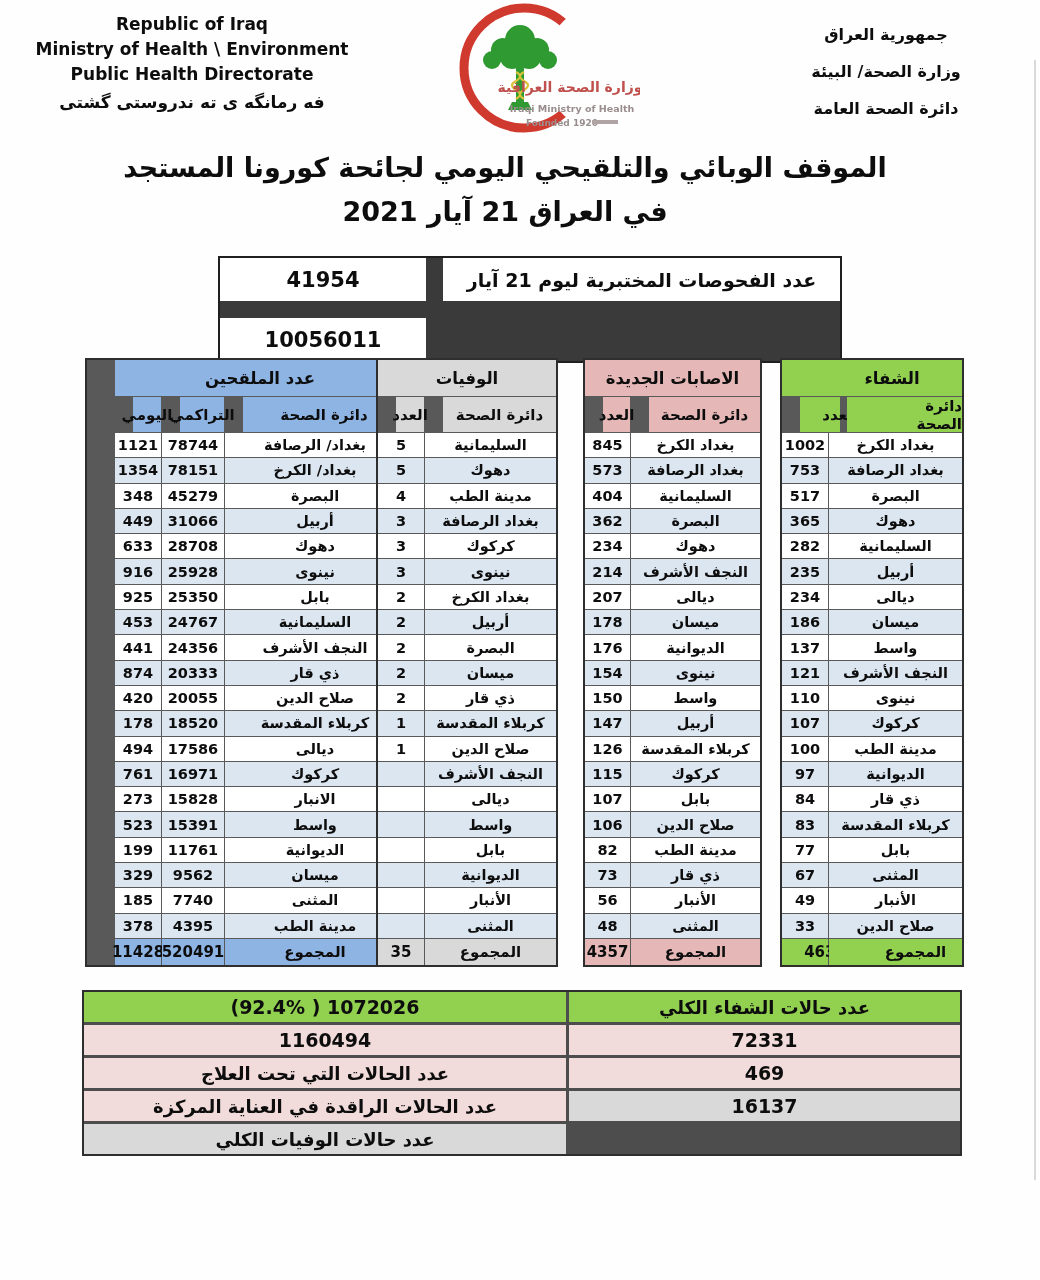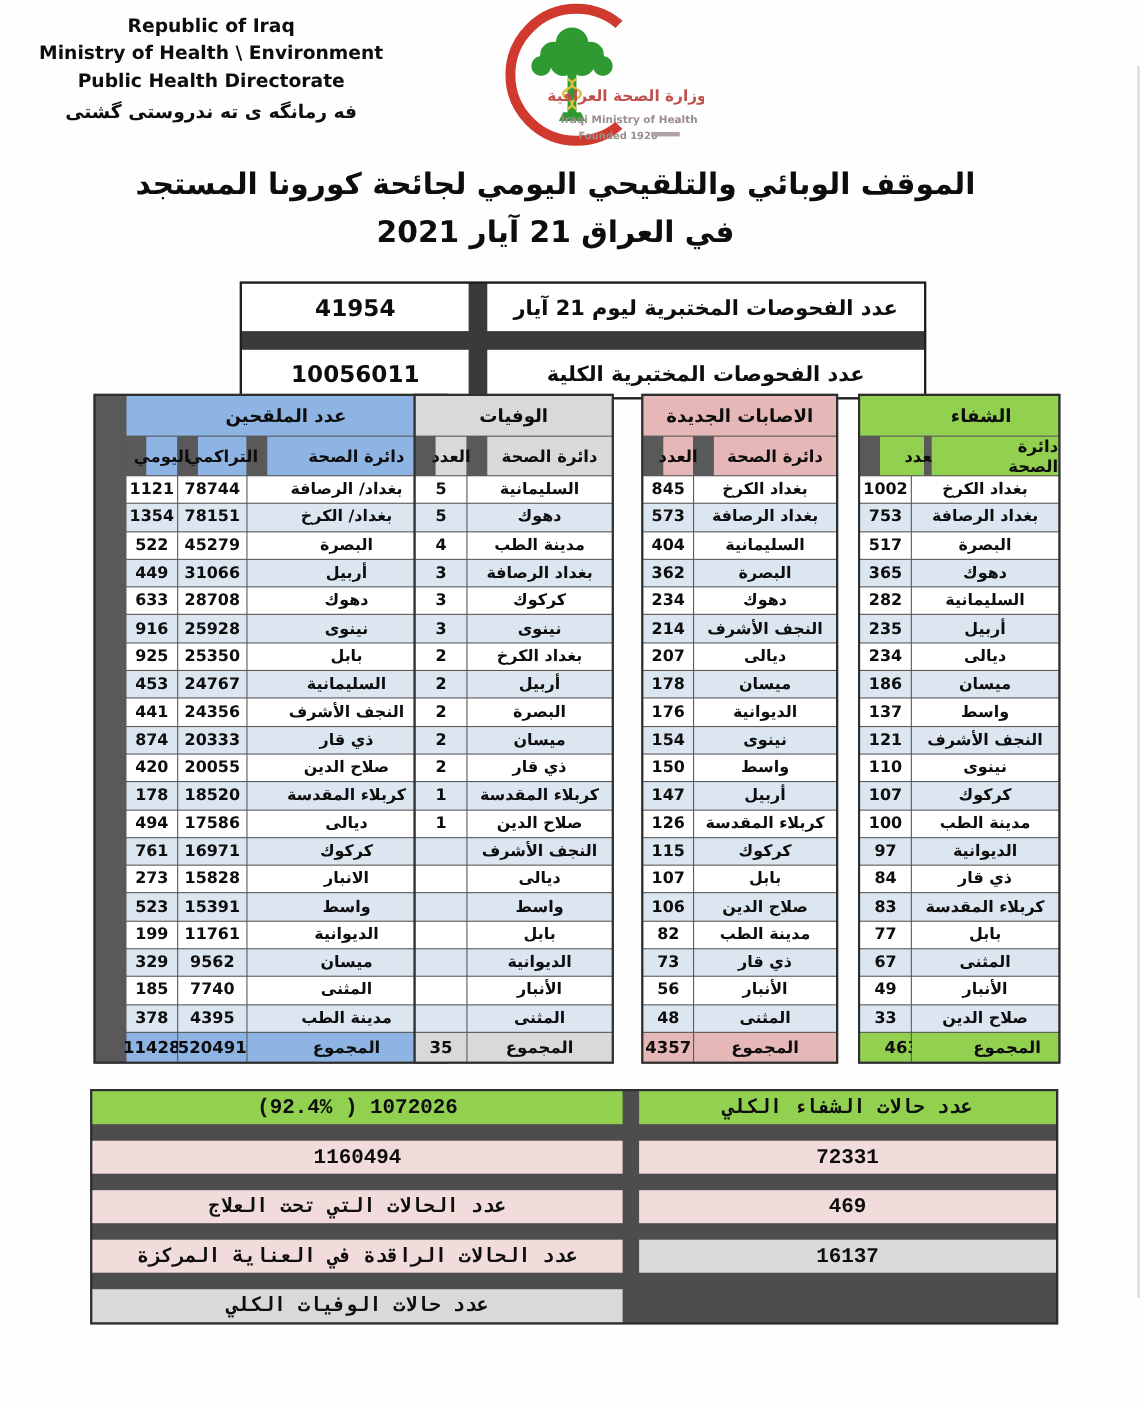--- a/index.html
+++ b/index.html
@@ -46,21 +46,21 @@
   #tbl3{left:780px;width:180px;} #tbl3 .grid{grid-template-columns:46px 1fr;}
 
   #tbl0 .ttl,#tbl0 .hc,#tbl0 .tc{background:#8EB4E3;}
   #tbl1 .ttl,#tbl1 .hc,#tbl1 .tc{background:#D9D9D9;}
   #tbl2 .ttl,#tbl2 .hc,#tbl2 .tc{background:#E5B8B7;}
   #tbl3 .ttl,#tbl3 .hc,#tbl3 .tc{background:#92D050;padding-left:40px;}
 
   
   .summary{position:absolute;left:82px;top:990px;width:876px;border:2px solid #2e2e2e;
            background:#4d4d4d;display:grid;grid-template-columns:482px 1fr;
-           grid-auto-rows:30px;gap:15px;font-family:Liberation Mono, monospace;}
+           grid-auto-rows:30px;gap:3px;}
   .summary .cell{display:flex;align-items:center;justify-content:center;}
   .summary .lab{direction:rtl;font-size:18px;}
   .summary .val{font-size:19px;direction:ltr;}
   .summary .s-green{background:#92D050;}
   .summary .s-pink{background:#F2DCDB;}
   .summary .s-gray{background:#D9D9D9;}
 
   .scan-edge{position:absolute;left:1034px;top:60px;width:2px;height:1120px;
              background:#d9d9d9;}
 </style>
@@ -97,46 +97,50 @@
         <path d="M92 72 q8 4 0 9 q-8 4 0 9 q8 4 0 9"></path>
         <path d="M100 72 q-8 4 0 9 q8 4 0 9 q-8 4 0 9"></path>
       </g>
       <text x="146" y="92" text-anchor="middle" font-size="14" font-weight="bold" fill="#C0504D" font-family="DejaVu Sans, sans-serif" direction="rtl">وزارة الصحة العراقية</text>
       <text x="148" y="112" text-anchor="middle" font-size="9.5" font-weight="bold" fill="#9a8d8d" font-family="DejaVu Sans, sans-serif">Iraqi Ministry of Health</text>
       <text x="138" y="126" text-anchor="middle" font-size="9" font-weight="bold" fill="#9a8d8d" font-family="DejaVu Sans, sans-serif">Founded  1920</text>
       <rect x="168" y="120" width="26" height="4" fill="#aFa3a3"></rect>
     </svg>
   </div>
 
+  <div class="hdr-right">
+    <div>جمهورية العراق</div>
+    <div>وزارة الصحة/ البيئة</div>
+    <div>دائرة الصحة العامة</div>
+  </div>
 
   <div class="title">
     <div>الموقف الوبائي والتلقيحي اليومي لجائحة كورونا المستجد</div>
     <div>في العراق 21  آيار 2021</div>
   </div>
 
   <div class="tests">
     <div class="cell val">41954</div>
     <div class="cell lab">عدد الفحوصات المختبرية  ليوم 21 آيار</div>
     <div class="cell val">10056011</div>
-    <div class="cell lab">عدد الفحوصات المختبرية الكلية</div>
   </div>
 
   <div class="gtable" id="tbl0">
     <div class="ttl">عدد الملقحين</div>
     <div class="grid">
         <div class="c hc rtl">اليومي</div>
         <div class="c hc rtl">التراكمي</div>
         <div class="c hc rtl">دائرة الصحة</div>
         <div class="c">1121</div>
         <div class="c">78744</div>
         <div class="c rtl">بغداد/ الرصافة</div>
         <div class="c alt">1354</div>
         <div class="c alt">78151</div>
         <div class="c alt rtl">بغداد/ الكرخ</div>
-        <div class="c">522</div>
+        <div class="c">348</div>
         <div class="c">45279</div>
         <div class="c rtl">البصرة</div>
         <div class="c alt">449</div>
         <div class="c alt">31066</div>
         <div class="c alt rtl">أربيل</div>
         <div class="c">633</div>
         <div class="c">28708</div>
         <div class="c rtl">دهوك</div>
         <div class="c alt">916</div>
         <div class="c alt">25928</div>

